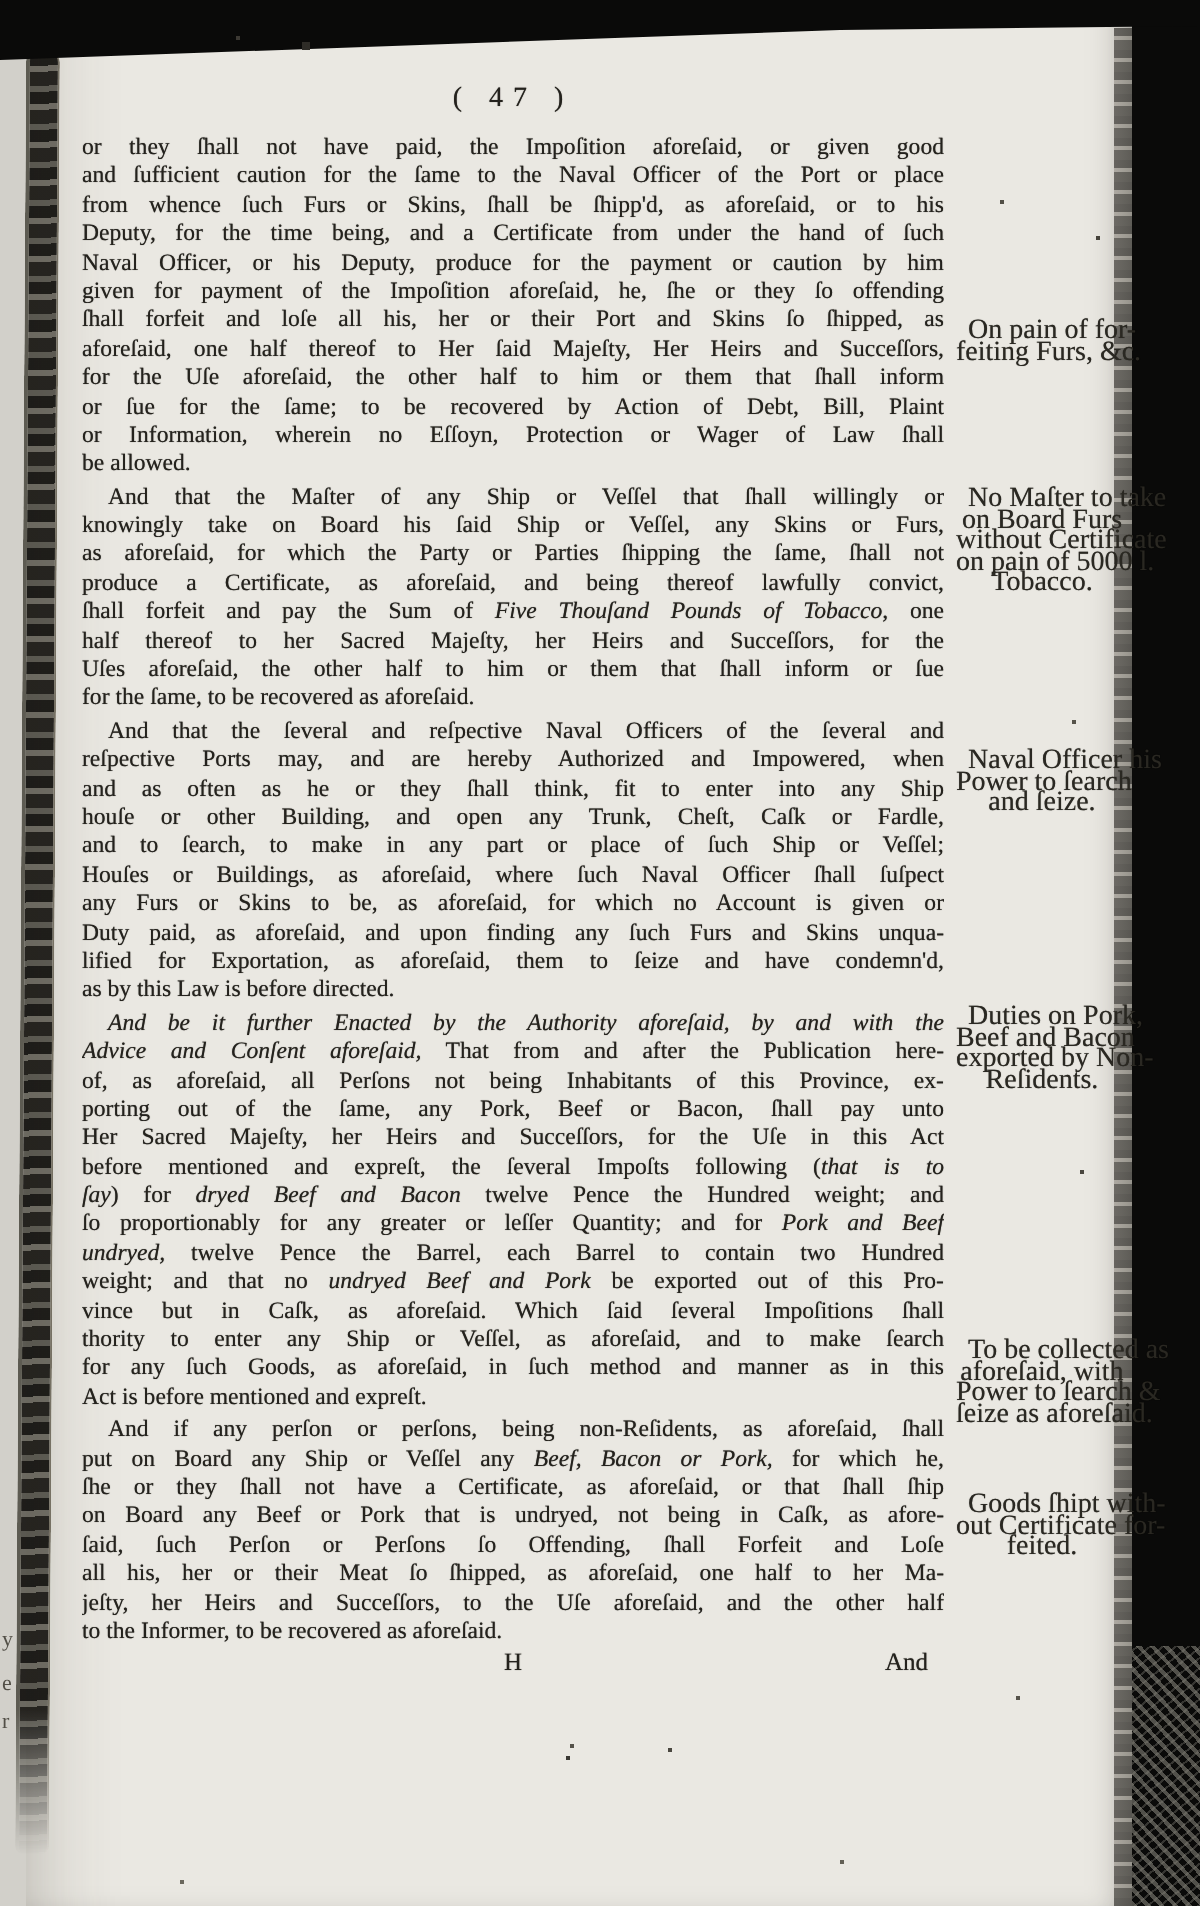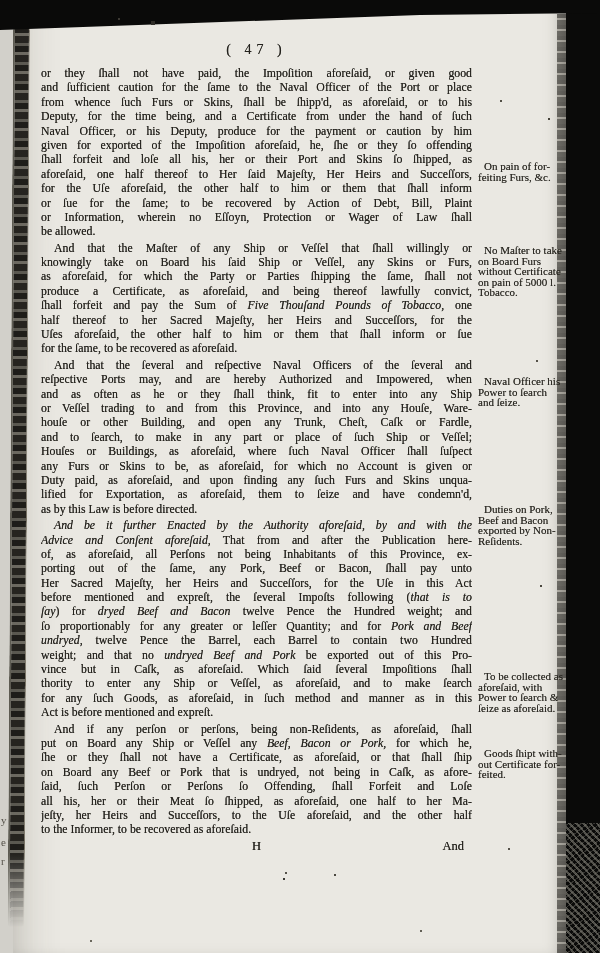--- a/index.html
+++ b/index.html
@@ -30,22 +30,22 @@
            text-shadow:0 0 .45px rgba(20,18,14,.7);}
   .pagenum{text-align:center;font-size:14px;letter-spacing:5px;height:20px;margin-bottom:4px;}
   .para{margin:0 0 2px 0;}
   .line{font-size:11.8px;line-height:14.4px;height:14.4px;text-align:justify;text-align-last:justify;
         white-space:normal;overflow:hidden;}
   .line.last{text-align-last:left;}
   .line.indent{text-indent:13px;}
   .it{font-style:italic;}
   
   .notes{position:absolute;left:478px;top:0;width:86px;color:#2a2822;}
-  .note{position:absolute;left:0;width:86px;font-size:11px;line-height:10.6px;
-        text-shadow:0 0 .4px rgba(20,18,14,.6);}
+  .note{position:absolute;left:0;width:86px;font-size:14px;line-height:10.6px;
+        text-shadow:0 0 .4px rgba(20,18,14,.6);text-align:center;}
   .note-line{white-space:nowrap;}
   .note .note-line:first-child{padding-left:6px;}
   
   .sigrow{position:relative;height:16px;margin-top:2px;font-size:12.5px;}
   .sig{position:absolute;left:0;width:100%;text-align:center;}
   .catch{position:absolute;right:8px;top:0;}
   
   .fragments{position:absolute;left:0;top:0;width:12px;color:rgba(50,46,38,.8);
              font-size:11px;}
   .frag{position:absolute;left:1px;}
@@ -75,21 +75,21 @@
 
   <div class="content">
     <div class="pagenum">( 47 )</div>
     <div>
         <div class="para">
           <div class="line">or they ſhall not have paid, the Impoſition aforeſaid, or given good</div>
           <div class="line">and ſufficient caution for the ſame to the Naval Officer of the Port or place</div>
           <div class="line">from whence ſuch Furs or Skins, ſhall be ſhipp'd, as aforeſaid, or to his</div>
           <div class="line">Deputy, for the time being, and a Certificate from under the hand of ſuch</div>
           <div class="line">Naval Officer, or his Deputy, produce for the payment or caution by him</div>
-          <div class="line">given for exported of the Impoſition aforeſaid, he, ſhe or they ſo offending</div>
+          <div class="line">given for payment of the Impoſition aforeſaid, he, ſhe or they ſo offending</div>
           <div class="line">ſhall forfeit and loſe all his, her or their Port and Skins ſo ſhipped, as</div>
           <div class="line">aforeſaid, one half thereof to Her ſaid Majeſty, Her Heirs and Succeſſors,</div>
           <div class="line">for the Uſe aforeſaid, the other half to him or them that ſhall inform</div>
           <div class="line">or ſue for the ſame;  to be recovered by Action of Debt, Bill, Plaint</div>
           <div class="line">or Information, wherein no Eſſoyn, Protection or Wager of Law ſhall</div>
           <div class="line last">be allowed.</div>
         </div>
         <div class="para">
           <div class="line indent">And that the Maſter of any Ship or Veſſel that ſhall willingly or</div>
           <div class="line">knowingly take on Board his ſaid Ship or Veſſel, any Skins or Furs,</div>
@@ -97,21 +97,20 @@
           <div class="line">produce a Certificate, as aforeſaid, and being thereof lawfully convict,</div>
           <div class="line"><span>ſhall forfeit and pay the Sum of </span><span class="it">Five Thouſand Pounds of Tobacco</span><span>, one</span></div>
           <div class="line">half thereof to her Sacred Majeſty, her Heirs and Succeſſors, for the</div>
           <div class="line">Uſes aforeſaid, the other half to him or them that ſhall inform or ſue</div>
           <div class="line last">for the ſame, to be recovered as aforeſaid.</div>
         </div>
         <div class="para">
           <div class="line indent">And that the ſeveral and reſpective Naval Officers of the ſeveral and</div>
           <div class="line">reſpective Ports may, and are hereby Authorized and Impowered, when</div>
           <div class="line">and as often as he or they ſhall think, fit to enter into any Ship</div>
-          <div class="line">or Veſſel trading to and from this Province, and into any Houſe, Ware-</div>
           <div class="line">houſe or other Building, and open any Trunk, Cheſt, Caſk or Fardle,</div>
           <div class="line">and to ſearch, to make in any part or place of ſuch Ship or Veſſel;</div>
           <div class="line">Houſes or Buildings, as aforeſaid, where ſuch Naval Officer ſhall ſuſpect</div>
           <div class="line">any Furs or Skins to be, as aforeſaid, for which no Account is given or</div>
           <div class="line">Duty paid, as aforeſaid, and upon finding any ſuch Furs and Skins unqua-</div>
           <div class="line">lified for Exportation, as aforeſaid, them to ſeize and have condemn'd,</div>
           <div class="line last">as by this Law is before directed.</div>
         </div>
         <div class="para">
           <div class="line indent"><span class="it">And be it further Enacted by the Authority aforeſaid, by and with the</span></div>

